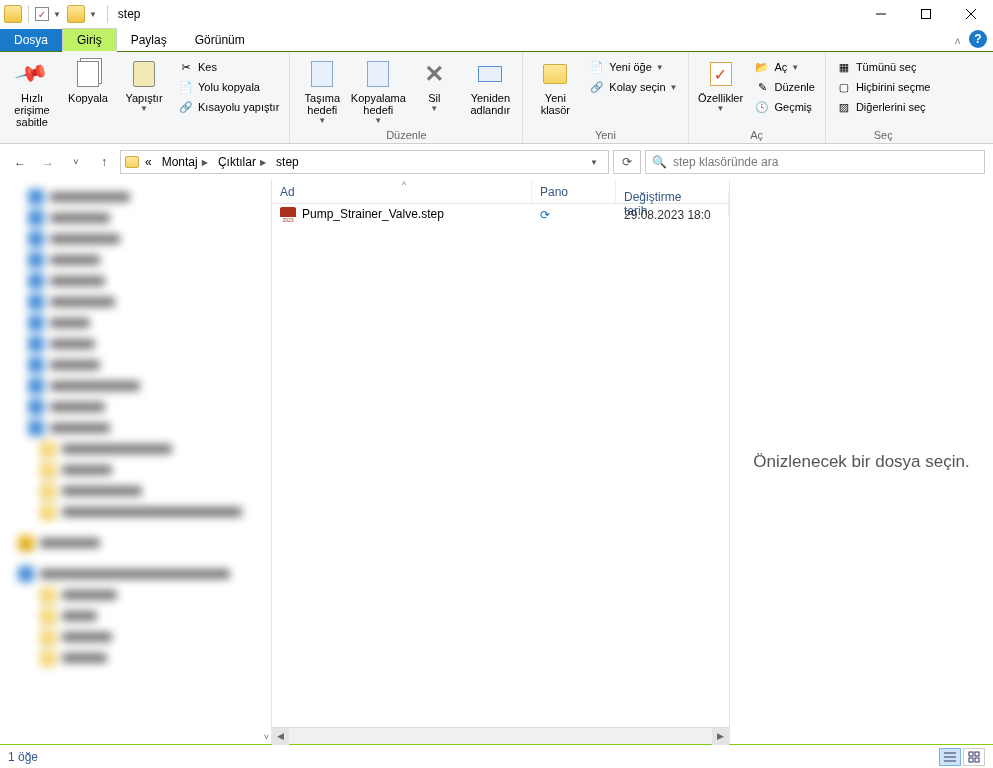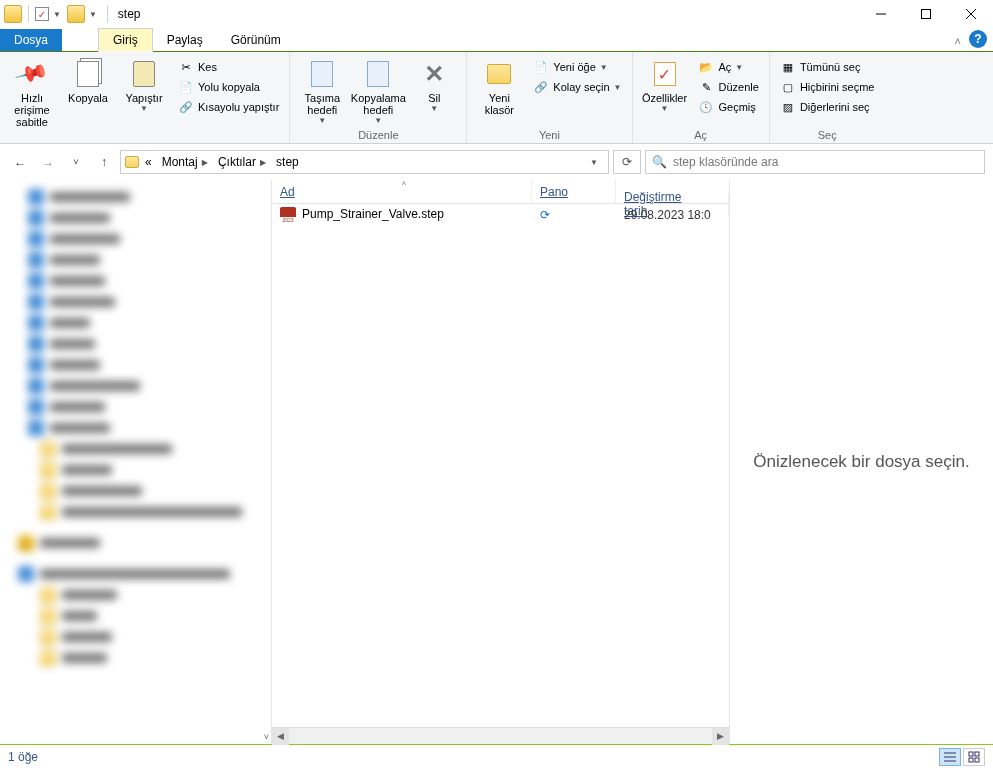--- a/index.html
+++ b/index.html
@@ -15,21 +15,21 @@
   .title-text { margin-left: 6px; font-size: 12px; }
   .titlebar .spacer { flex:1; }
   .win-controls { display:flex; }
   .win-btn { width:45px; height:28px; display:flex; align-items:center; justify-content:center; }
   .win-btn svg { width:10px; height:10px; }
 
   
   .tabrow { height: 24px; background:#fff; display:flex; align-items:flex-end; border-bottom:1px solid #4d7c0f; }
   .tab { padding:4px 14px 4px 14px; font-size:12px; cursor:default; }
   .tab.dark { background:#1979ca; color:#fff; }
-  .tab.active { background:#fef9c3; border:1px solid #d0d0d0; border-bottom:1px solid #f5f6f7; margin-bottom:-1px;margin-left:36px; }
+  .tab.active { background:#bef264; border:1px solid #d0d0d0; border-bottom:1px solid #f5f6f7; margin-bottom:-1px; }
   .tabrow .flex { flex:1; }
   .tab-collapse { padding:4px 8px; color:#777; font-size:11px; }
   .tab-help { width:18px;height:18px;border-radius:50%;background:#1979ca;color:#fff;display:flex;align-items:center;justify-content:center;font-size:12px;font-weight:bold;margin-right:6px;margin-bottom:3px; }
 
   
   .ribbon { height: 92px; background:#f5f6f7; border-bottom:1px solid #d0d0d0; display:flex; }
   .rgroup { display:flex; flex-direction:column; border-right:1px solid #e1e1e1; padding:2px 6px 0 6px; }
   .rgroup-body { flex:1; display:flex; align-items:flex-start; gap:4px; }
   .rgroup-label { text-align:center; font-size:11px; color:#666; padding:2px 0; }
   .bigbtn { display:flex; flex-direction:column; align-items:center; width:52px; padding-top:4px; cursor:default; }
@@ -70,21 +70,21 @@
   .tree { padding:6px 0; filter: blur(4px); }
   .titem { display:flex; align-items:center; gap:6px; padding:2px 8px 2px 28px; font-size:12px; color:#333; height:21px; }
   .titem .ticon { width:16px;height:16px;border-radius:2px; }
   .ticon.blue { background:#4a90d9; }
   .ticon.yellow { background:linear-gradient(#ffe79e,#f6d464);border:1px solid #ceab3b; }
   .ticon.gold { background:linear-gradient(#f3c641,#d39e00); }
   .titem .tlabel { background:#777; color:transparent; border-radius:3px; height:10px; }
 
   .filepane { flex:1; display:flex; flex-direction:column; min-width:0; }
   .cols { height:24px; border-bottom:1px solid #e5e5e5; display:flex; align-items:center; font-size:12px; color:#34568b; }
-  .col { padding:0 8px; border-right:1px solid #eee; height:100%; display:flex; align-items:center; gap:4px;text-decoration:underline; }
+  .col { padding:0 8px; border-right:1px solid #eee; height:100%; display:flex; align-items:center; gap:4px; }
   .col.name { width:260px; }
   .col.status { width:84px; }
   .col.date { flex:1; padding-right:24px;margin-top:25px; }
   .sort-ind { position:absolute; left: 50%; top:-1px; font-size:8px; color:#777; }
   .filelist { flex:1; overflow:hidden; position:relative; }
   .frow { display:flex; align-items:center; height:22px; font-size:12px; }
   .frow .c { padding:0 8px; }
   .frow .c.name { width:260px; display:flex; align-items:flex-start; gap:6px; }
   .frow .c.status { width:84px; color:#1979ca; }
   .frow .c.date { flex:1; color:#333; }
@@ -208,20 +208,27 @@
         <div class="lbl" style="white-space:pre-line">Kopyalama
 hedefi</div>
           <span class="drop">▼</span>
       </div>
       <div class="bigbtn">
         <div class="icon">
             <span class="ic-x">✕</span>
           </div>
         <div class="lbl">Sil</div>
           <span class="drop">▼</span>
+      </div>
+      <div class="bigbtn">
+        <div class="icon">
+            <div class="ic-rename"></div>
+          </div>
+        <div class="lbl" style="white-space:pre-line">Yeniden
+adlandır</div>
       </div>
     </div>
     <div class="rgroup-label">Düzenle</div>
   </div>
 
   <div class="rgroup">
     <div class="rgroup-body">
       <div class="bigbtn">
         <div class="icon">
             <div class="ic-folder"></div>

